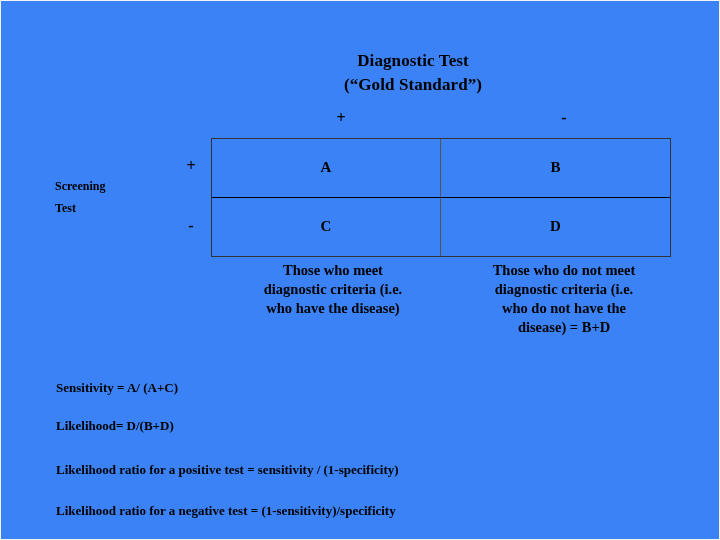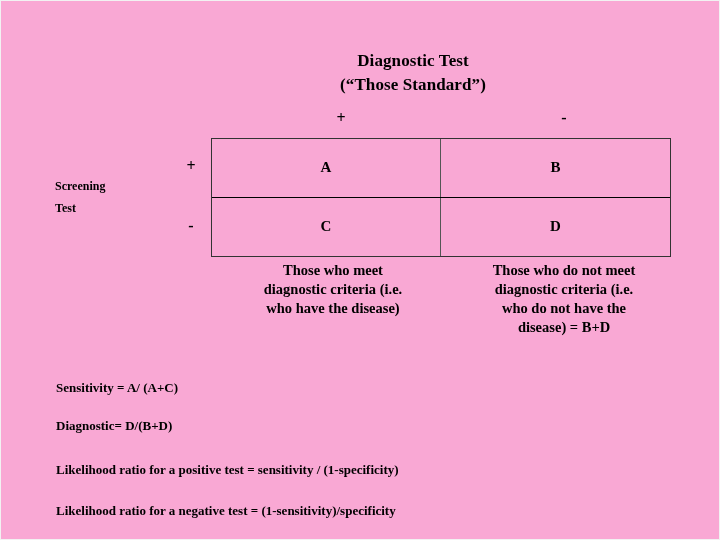--- a/index.html
+++ b/index.html
@@ -5,21 +5,21 @@
 <style>
   html, body {
     margin: 0;
     padding: 0;
     background: #ffffff;
   }
   #slide {
     position: relative;
     width: 720px;
     height: 540px;
-    background: #f9a8d4;
+    background: #3b82f6;
     overflow: hidden;
     font-family: "Liberation Serif", "DejaVu Serif", serif;
     color: #000000;
     border: 1px solid #f2f2f2;
     box-sizing: border-box;
   }
 
   .abs { position: absolute; }
 
   
@@ -118,21 +118,21 @@
   #formula-lr-positive      { top: 461px; }
   #formula-lr-negative      { top: 502px; }
 </style>
 </head>
 <body>
 
 <div id="slide">
 
   <div id="title-block" class="abs">
     <span class="tline">Diagnostic Test</span>
-    <span class="tline">(“Those Standard”)</span>
+    <span class="tline">(“Gold Standard”)</span>
   </div>
 
   <div id="col-head-positive" class="abs col-head">+</div>
   <div id="col-head-negative" class="abs col-head">-</div>
 
   <div id="screening-label" class="abs">
     <span class="sline">Screening</span>
     <span class="sline">Test</span>
   </div>
 
@@ -157,17 +157,17 @@
   </div>
 
   <div id="caption-right" class="abs caption">
     <span class="cline">Those who do not meet</span>
     <span class="cline">diagnostic criteria (i.e.</span>
     <span class="cline">who do not have the</span>
     <span class="cline">disease) = B+D</span>
   </div>
 
   <div id="formula-sensitivity" class="abs formula">Sensitivity = A/ (A+C)</div>
-  <div id="formula-specificity" class="abs formula">Diagnostic= D/(B+D)</div>
+  <div id="formula-specificity" class="abs formula">Likelihood= D/(B+D)</div>
   <div id="formula-lr-positive" class="abs formula">Likelihood ratio for a positive test = sensitivity / (1-specificity)</div>
   <div id="formula-lr-negative" class="abs formula">Likelihood ratio for a negative test = (1-sensitivity)/specificity</div>
 
 </div>
 
 </body></html>

